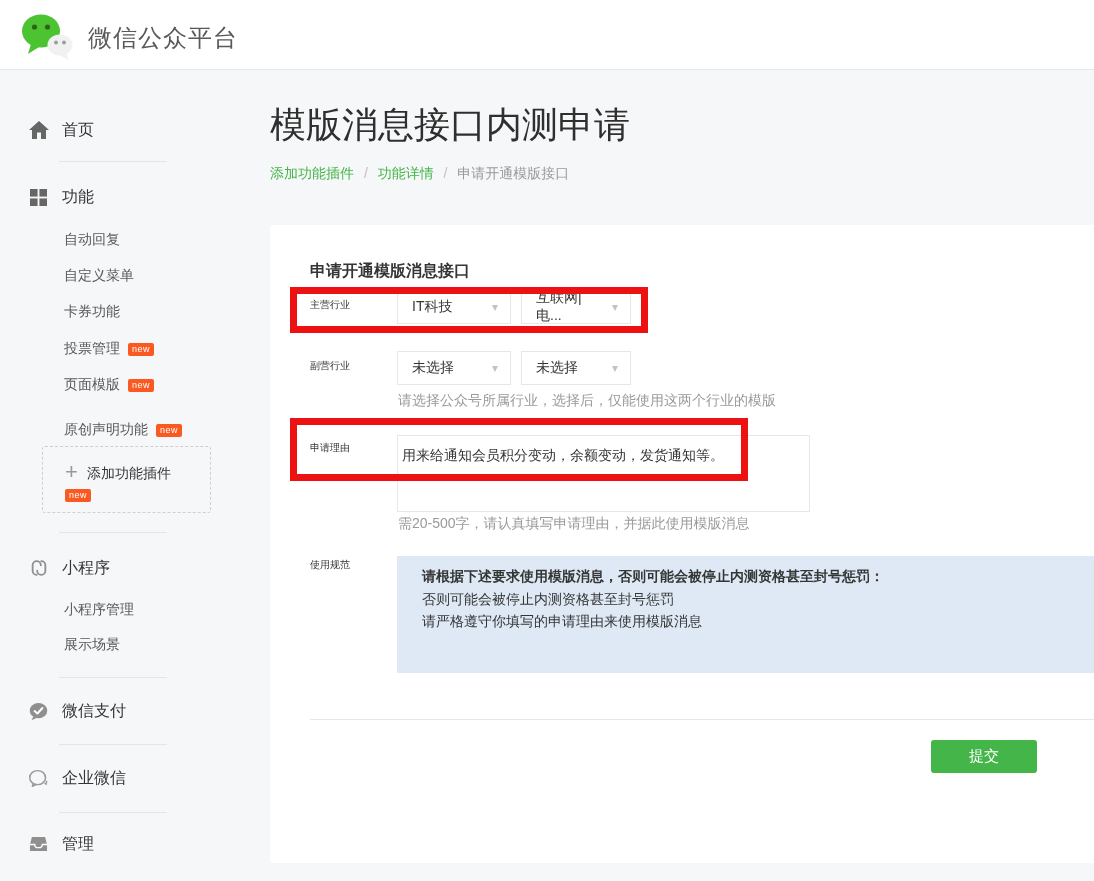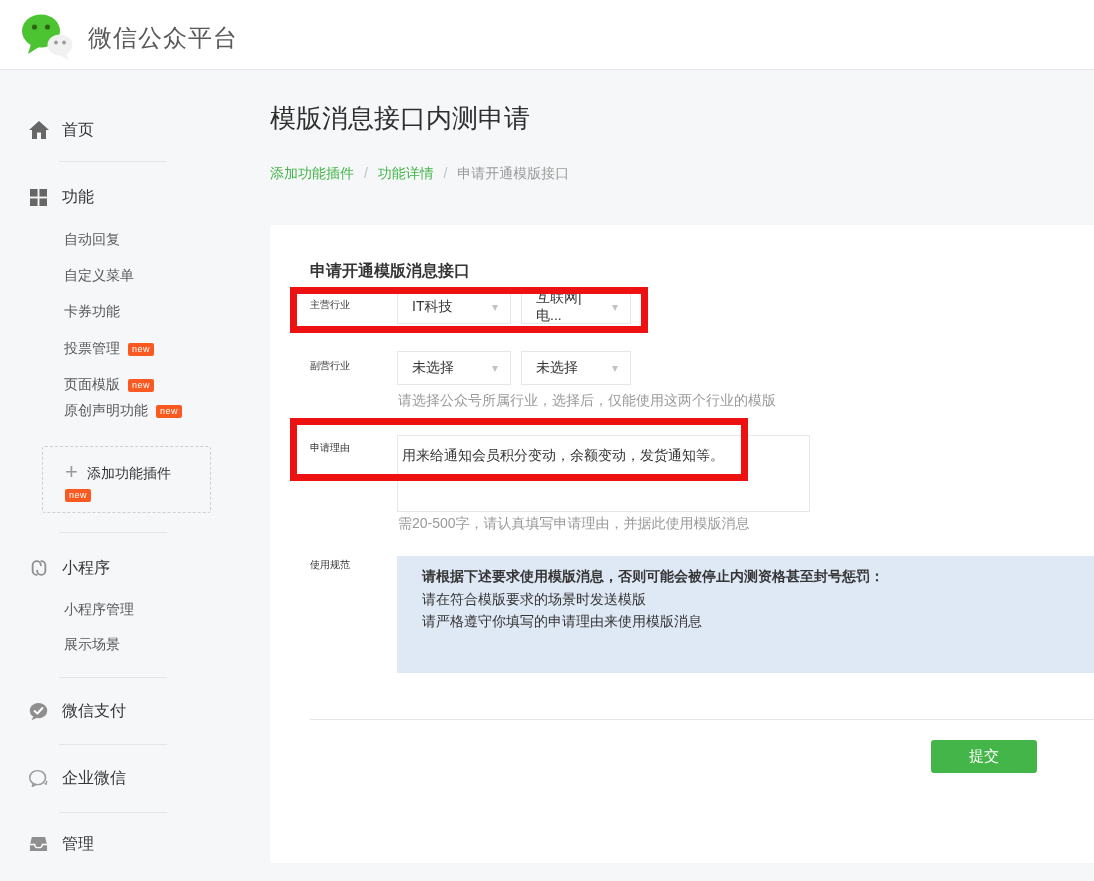--- a/index.html
+++ b/index.html
@@ -26,21 +26,21 @@
   .badge { display:inline-block; margin-left:8px; background:#fa5a22; color:#fff;
     font-size:9px; font-weight:normal; line-height:13px; padding:0 4px; border-radius:2px;
     text-transform:lowercase; letter-spacing:.5px; }
   .add-box { position:absolute; left:42px; top:376px; width:169px; height:67px;
     border:1px dashed #cfcfcf; border-radius:3px; cursor:pointer; }
   .add-plus { position:absolute; left:22px; top:12px; font-size:22px; color:#9a9a9a; font-weight:300; }
   .add-label { position:absolute; left:44px; top:18px; font-size:14px; color:#353535; }
   .add-box .badge { position:absolute; left:22px; top:42px; margin-left:0; }
 
   
-  .page-title { position:absolute; left:270px; top:101px; font-size:26px; font-weight:500; color:#2f2f2f;text-align:center; }
+  .page-title { position:absolute; left:270px; top:101px; font-size:36px; font-weight:500; color:#2f2f2f;text-align:center; }
   .breadcrumb { position:absolute; left:270px; top:165px; font-size:14px; color:#9a9a9a; }
   .breadcrumb .link { color:#44b549; cursor:pointer; text-decoration:none; }
   .breadcrumb .sep { color:#c0c0c0; margin:0 6px; }
 
   .card { position:absolute; left:270px; top:225px; right:0; height:638px;
     background:#fff; border-radius:4px 0 0 4px; }
 
   .form-heading { position:absolute; left:310px; top:261px; font-size:16px; font-weight:bold; color:#353535; }
   .f-label { position:absolute; left:310px; font-size:10px; color:#353535; }
   .select { position:absolute; height:34px; background:#fff; border:1px solid #e7e7eb;
@@ -126,21 +126,21 @@
       <span>卡券功能</span>
     </div>
     <div class="side-item sub" style="top:261px">
       <span>投票管理</span>
       <span class="badge">new</span>
     </div>
     <div class="side-item sub" style="top:297px">
       <span>页面模版</span>
       <span class="badge">new</span>
     </div>
-    <div class="side-item sub" style="top:323px">
+    <div class="side-item sub" style="top:342px">
       <span>原创声明功能</span>
       <span class="badge">new</span>
     </div>
 
     <div class="add-box">
       <span class="add-plus">+</span>
       <span class="add-label">添加功能插件</span>
       <span class="badge">new</span>
     </div>
 
@@ -236,21 +236,21 @@
   </div>
   <div class="hint" style="left:398px; top:392px">请选择公众号所属行业，选择后，仅能使用这两个行业的模版</div>
 
   <div class="f-label" style="top:441px">申请理由</div>
   <textarea class="reason-ta" style="">用来给通知会员积分变动，余额变动，发货通知等。</textarea>
   <div class="hint" style="left:398px; top:515px">需20-500字，请认真填写申请理由，并据此使用模版消息</div>
 
   <div class="f-label" style="top:558px">使用规范</div>
   <div class="info-box">
     <div class="info-heading">请根据下述要求使用模版消息，否则可能会被停止内测资格甚至封号惩罚：</div>
-    <div class="rule">请在符合模版要求的场景时发送模版</div>
+    <div class="rule">否则可能会被停止内测资格甚至封号惩罚</div>
     <div class="rule">请严格遵守你填写的申请理由来使用模版消息</div>
   </div>
 
   <div class="card-div"></div>
 
   <button class="submit-btn">提交</button>
 
   <div class="annotation anno-1"></div>
   <div class="annotation anno-2"></div>
 

